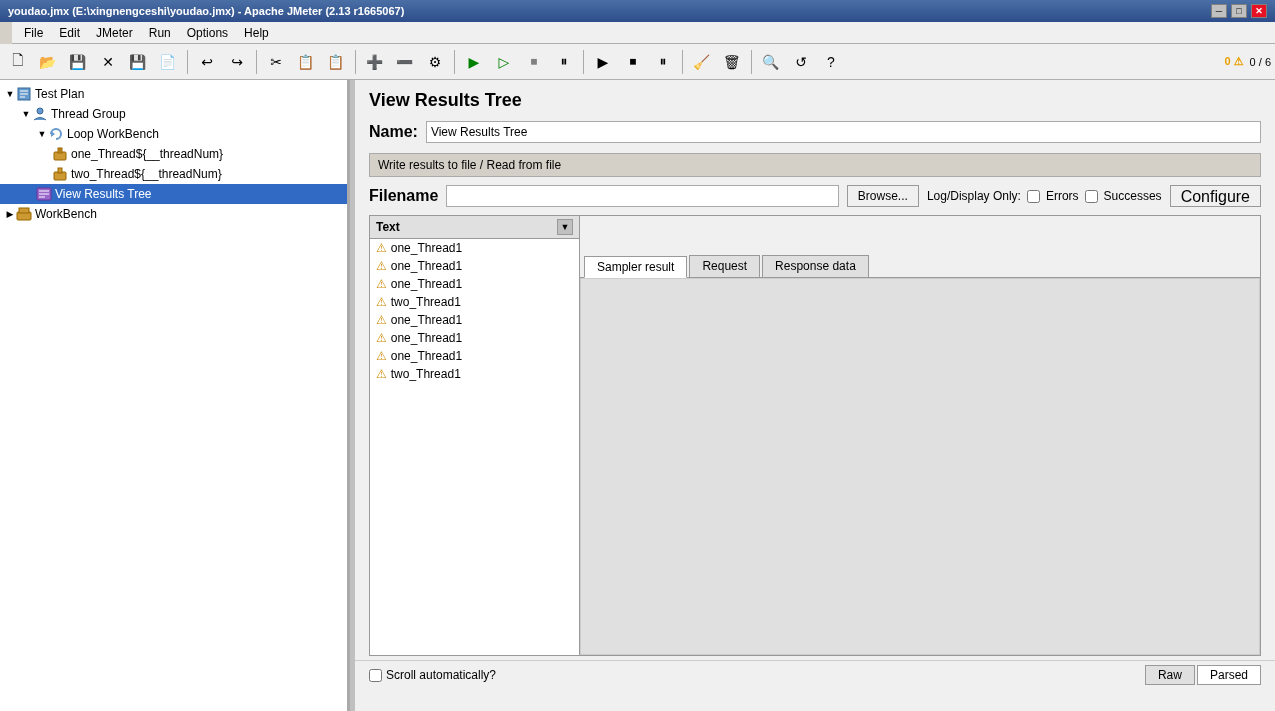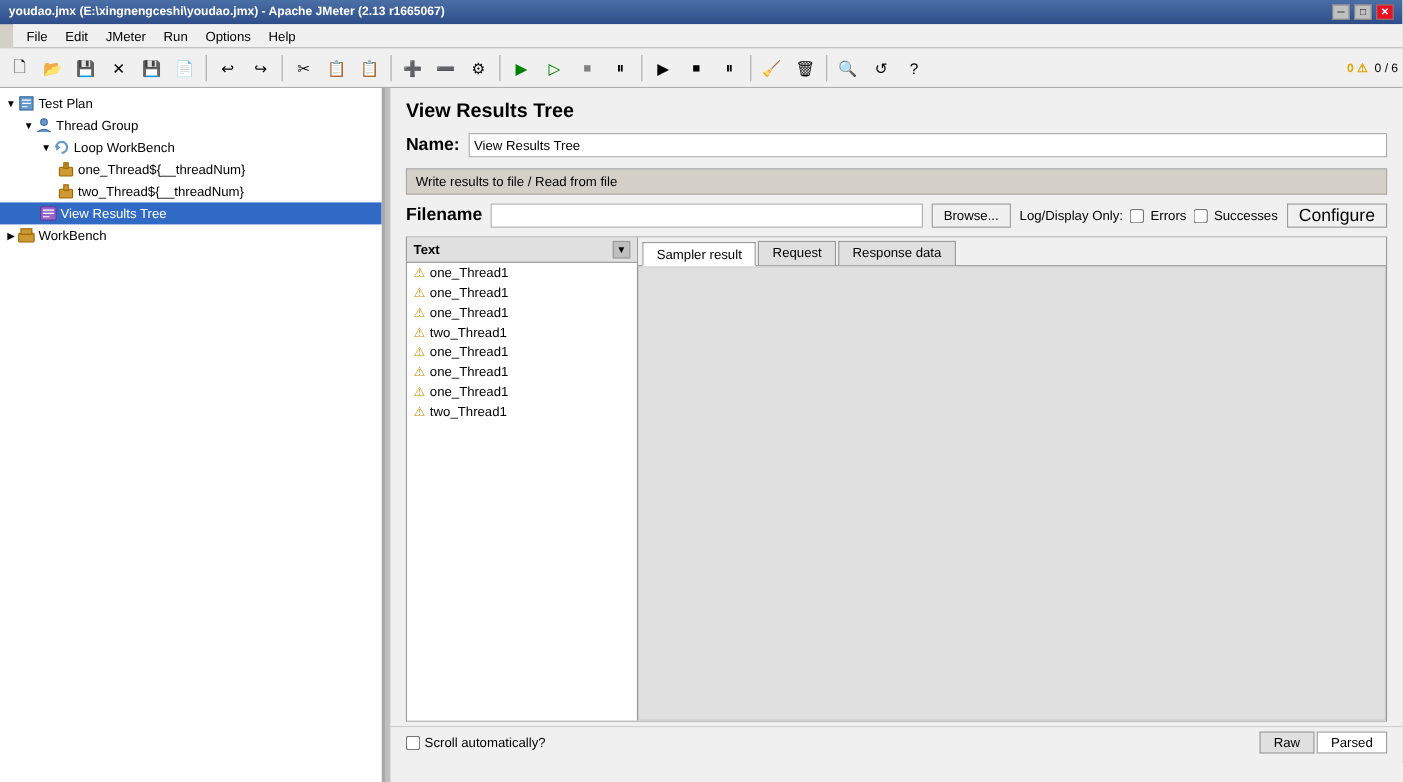--- a/index.html
+++ b/index.html
@@ -211,20 +211,21 @@
       display: flex;
       flex-direction: column;
       background: #f0f0f0;
     }
     .detail-tabs {
       display: flex;
       border-bottom: 1px solid #999;
       background: #f0f0f0;
       padding: 3px 4px 0 4px;
       gap: 2px;
+      margin-top: 36px;
     }
     .detail-tab {
       padding: 3px 12px;
       border: 1px solid #999;
       border-bottom: none;
       background: #e0e0e0;
       cursor: pointer;
       font-size: 12px;
     }
     .detail-tab.active {

